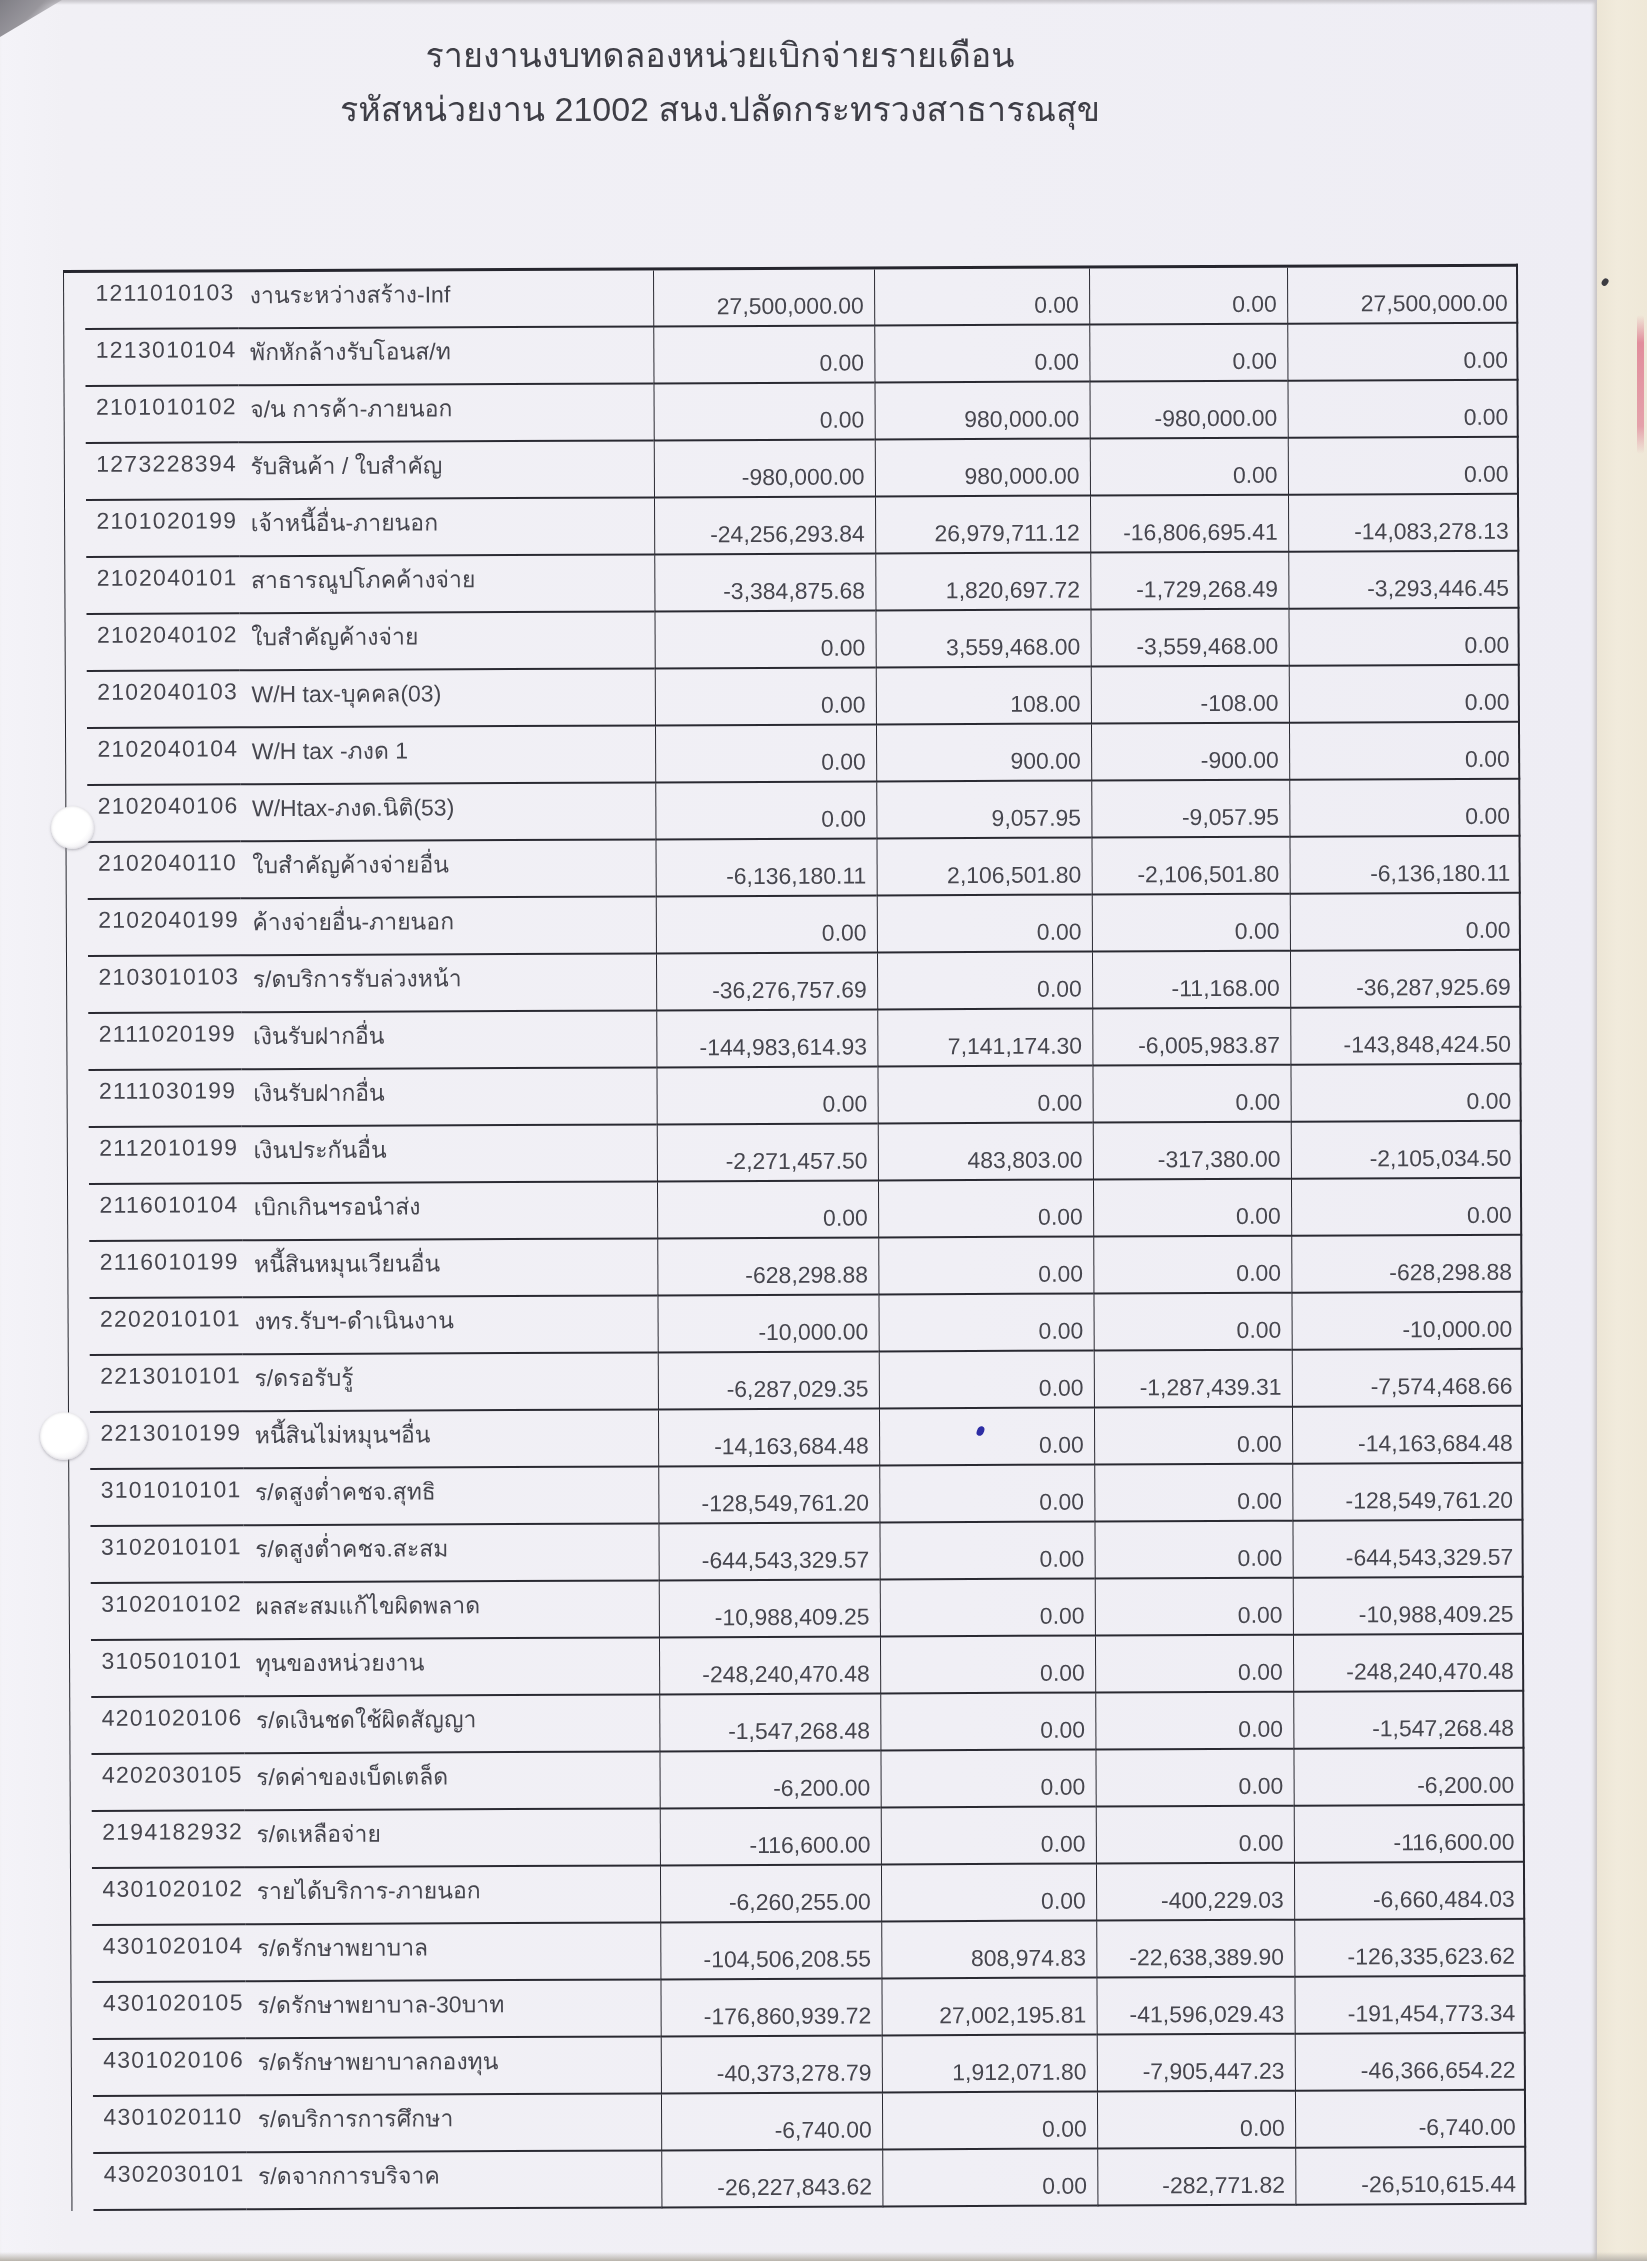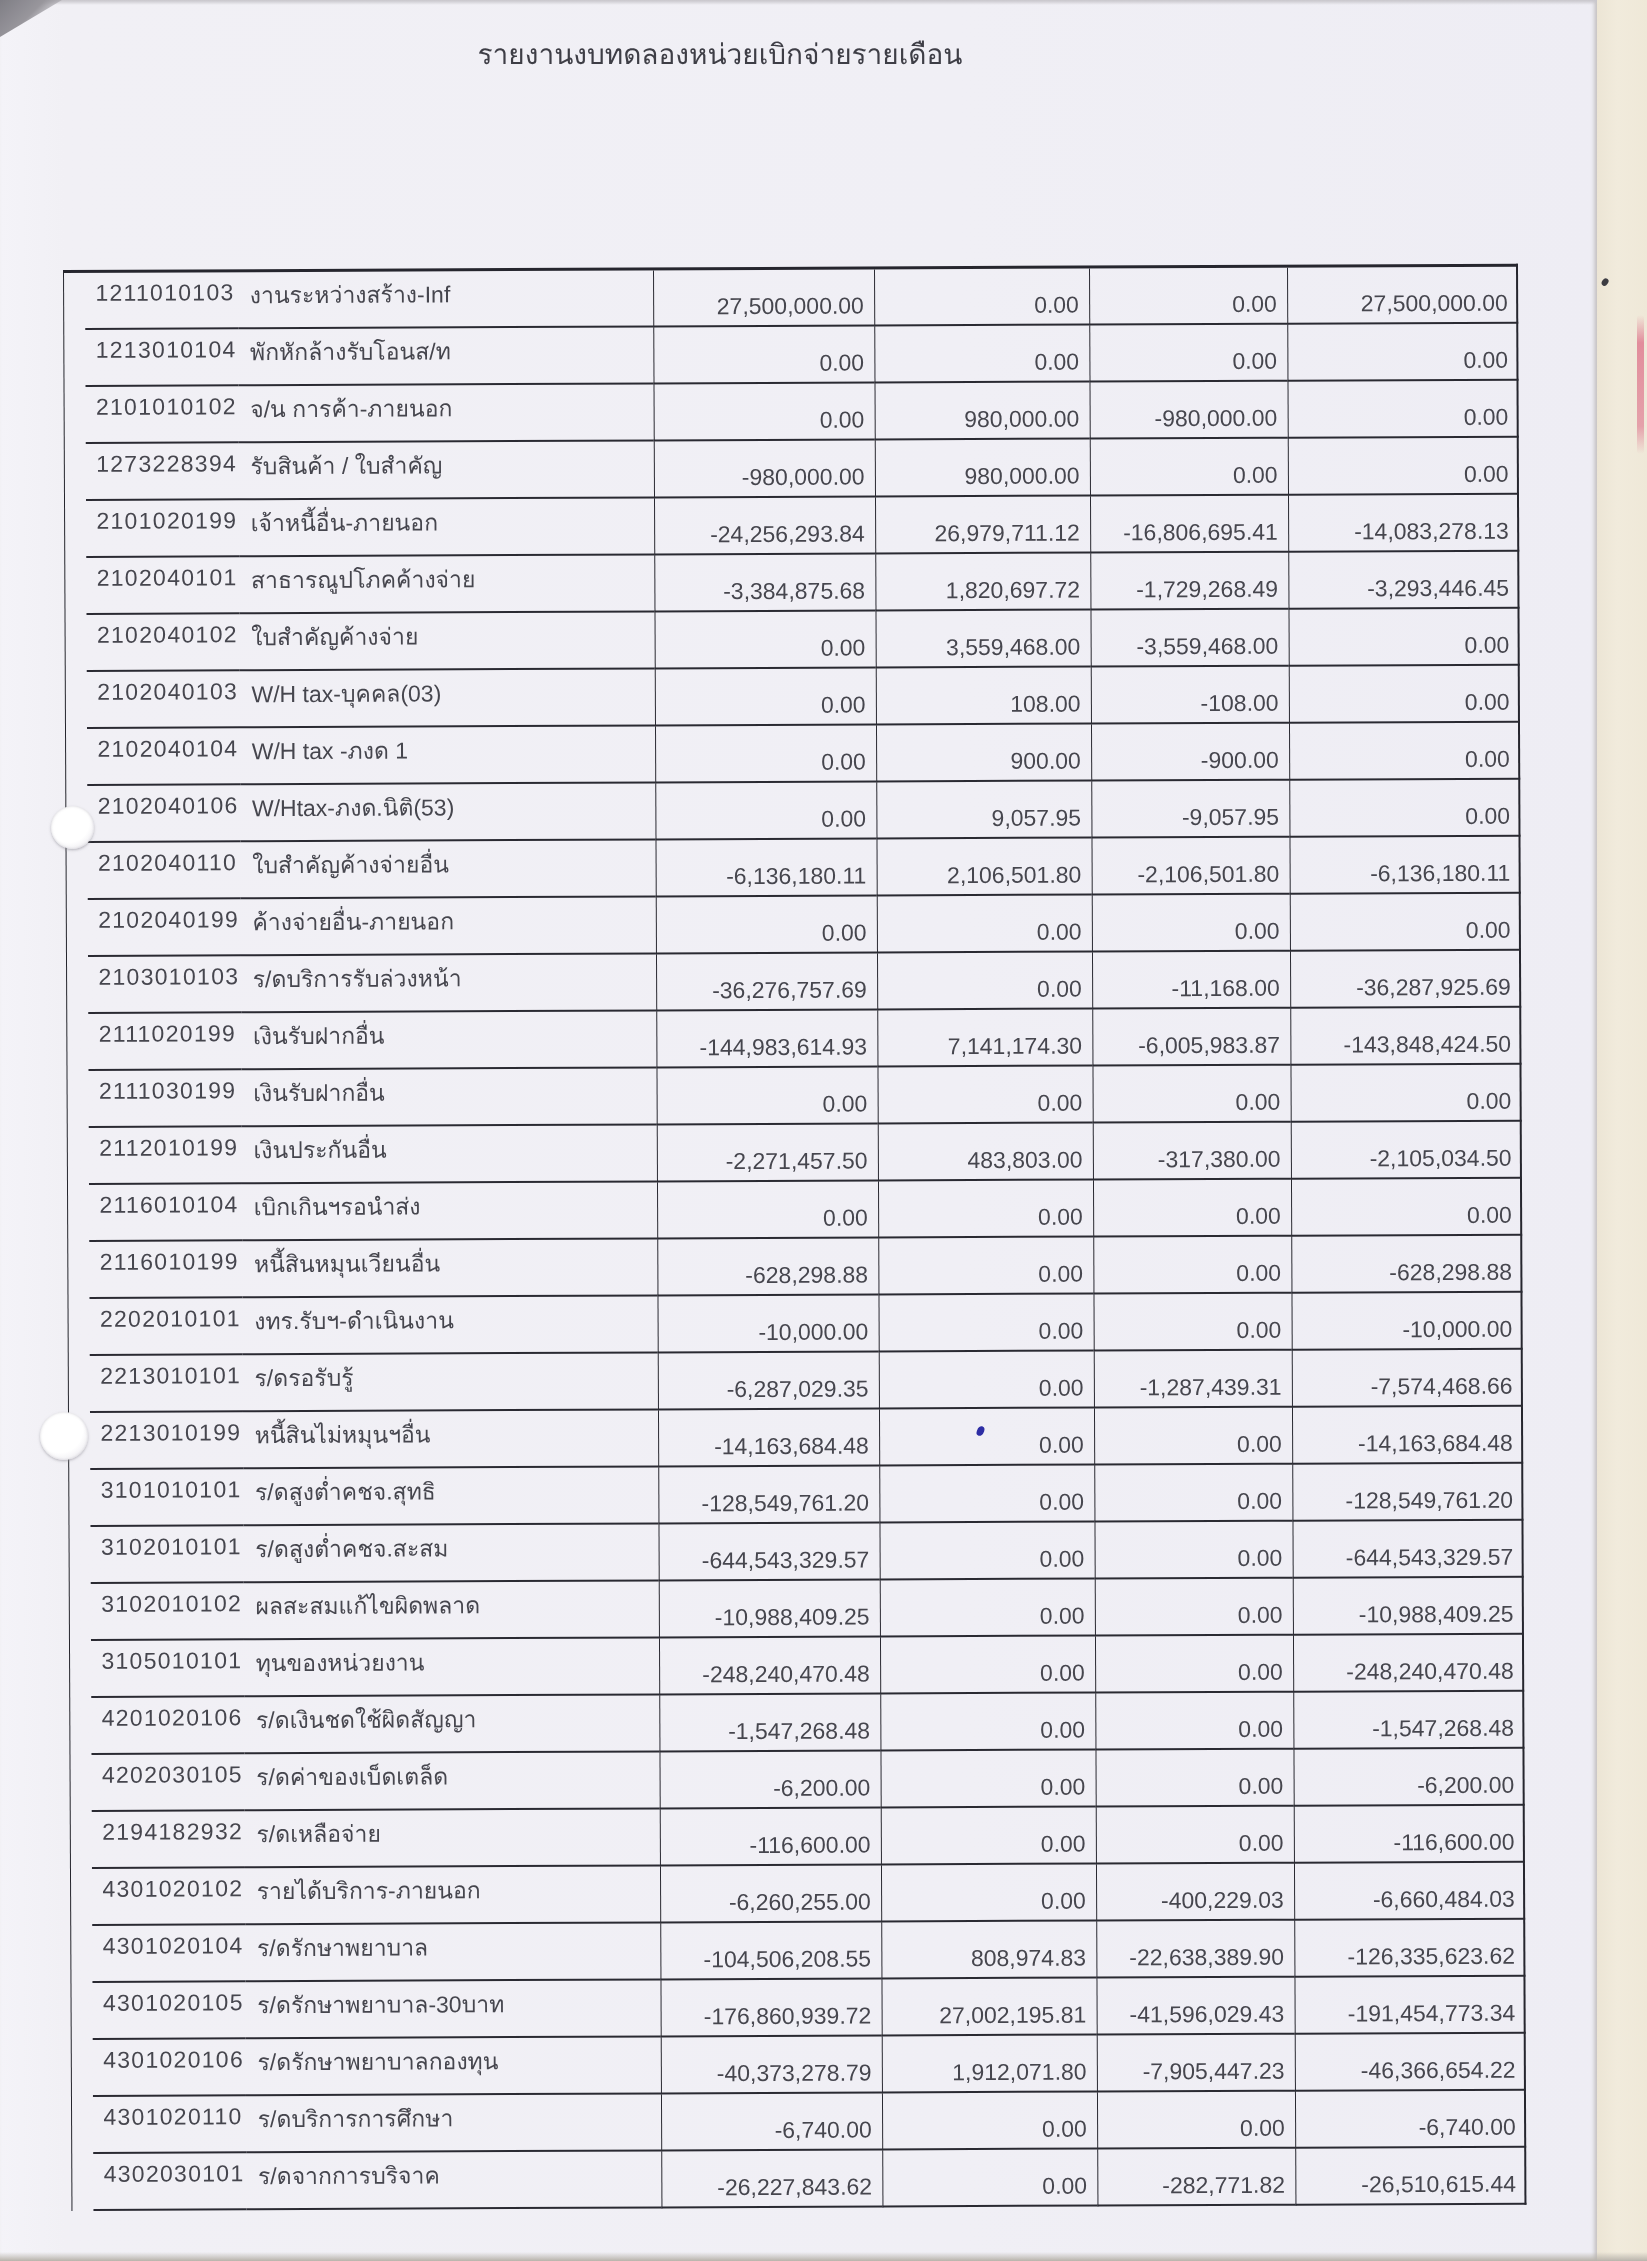--- a/index.html
+++ b/index.html
@@ -33,21 +33,21 @@
   .ink-blue{position:absolute;left:977px;top:1426px;width:7px;height:10.3px;
     background:#2d2da4;border-radius:55% 45% 60% 40%;transform:rotate(18deg);}
   .speck-dark{position:absolute;left:1602px;top:278px;width:5.8px;height:8.4px;
     background:#3c3c42;border-radius:50%;transform:rotate(35deg);}
   .streak-pink{position:absolute;left:1637px;top:315px;width:6.5px;height:139px;
     background:linear-gradient(180deg,rgba(224,130,150,0),rgba(221,110,135,.75) 20%,rgba(224,130,150,.7) 80%,rgba(224,130,150,0));
     border-radius:3.2px;}
   
   .doc-header{position:absolute;left:0;top:28px;width:1440px;text-align:center;
     color:#3e3e46;}
-  .doc-header div{font-size:28px;line-height:54px;white-space:nowrap;}
+  .doc-header div{font-size:34px;line-height:54px;white-space:nowrap;}
   
   .tablewrap{position:absolute;left:63px;top:270px;width:1455px;
     transform:rotate(-0.25deg);transform-origin:0 0;}
   .trial-table{display:grid;width:1455px;box-sizing:border-box;
     grid-template-columns:174px 415px 221px 215px 198px 231px;
     grid-auto-rows:57px;
     border-top:3.2px solid #26262e;border-left:1.9px solid #26262e;
     border-right:2.6px solid #26262e;
     background:transparent;}
   .cell{box-sizing:border-box;border-bottom:2.6px solid #2a2a32;
@@ -62,20 +62,21 @@
 <body>
 
 <div class="scan-bed"></div>
 
 <div class="paper">
   <div class="paper-top-edge"></div>
   <div class="corner-wedge"></div>
 
   <div class="doc-header">
     <div>รายงานงบทดลองหน่วยเบิกจ่ายรายเดือน</div>
+    <div>รหัสหน่วยงาน 21002 สนง.ปลัดกระทรวงสาธารณสุข</div>
   </div>
 
   <div class="tablewrap">
     <div class="trial-table">
   <div class="cell code">1211010103</div>
   <div class="cell name">งานระหว่างสร้าง-Inf</div>
   <div class="cell num v0">27,500,000.00</div>
   <div class="cell num v1">0.00</div>
   <div class="cell num v2">0.00</div>
   <div class="cell num v3">27,500,000.00</div>

